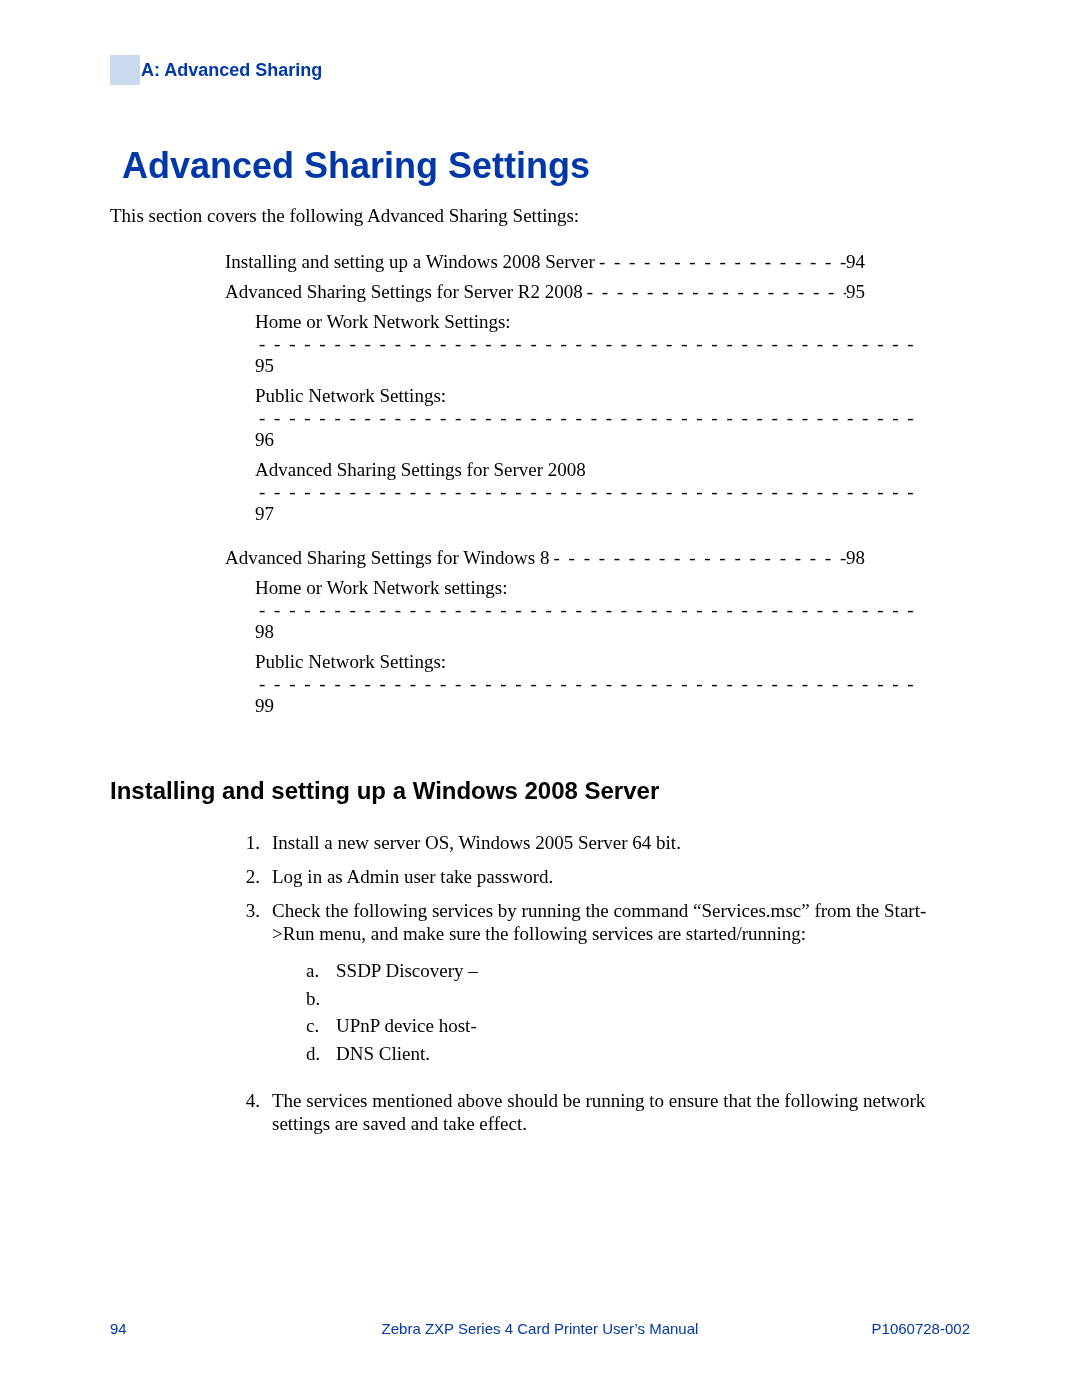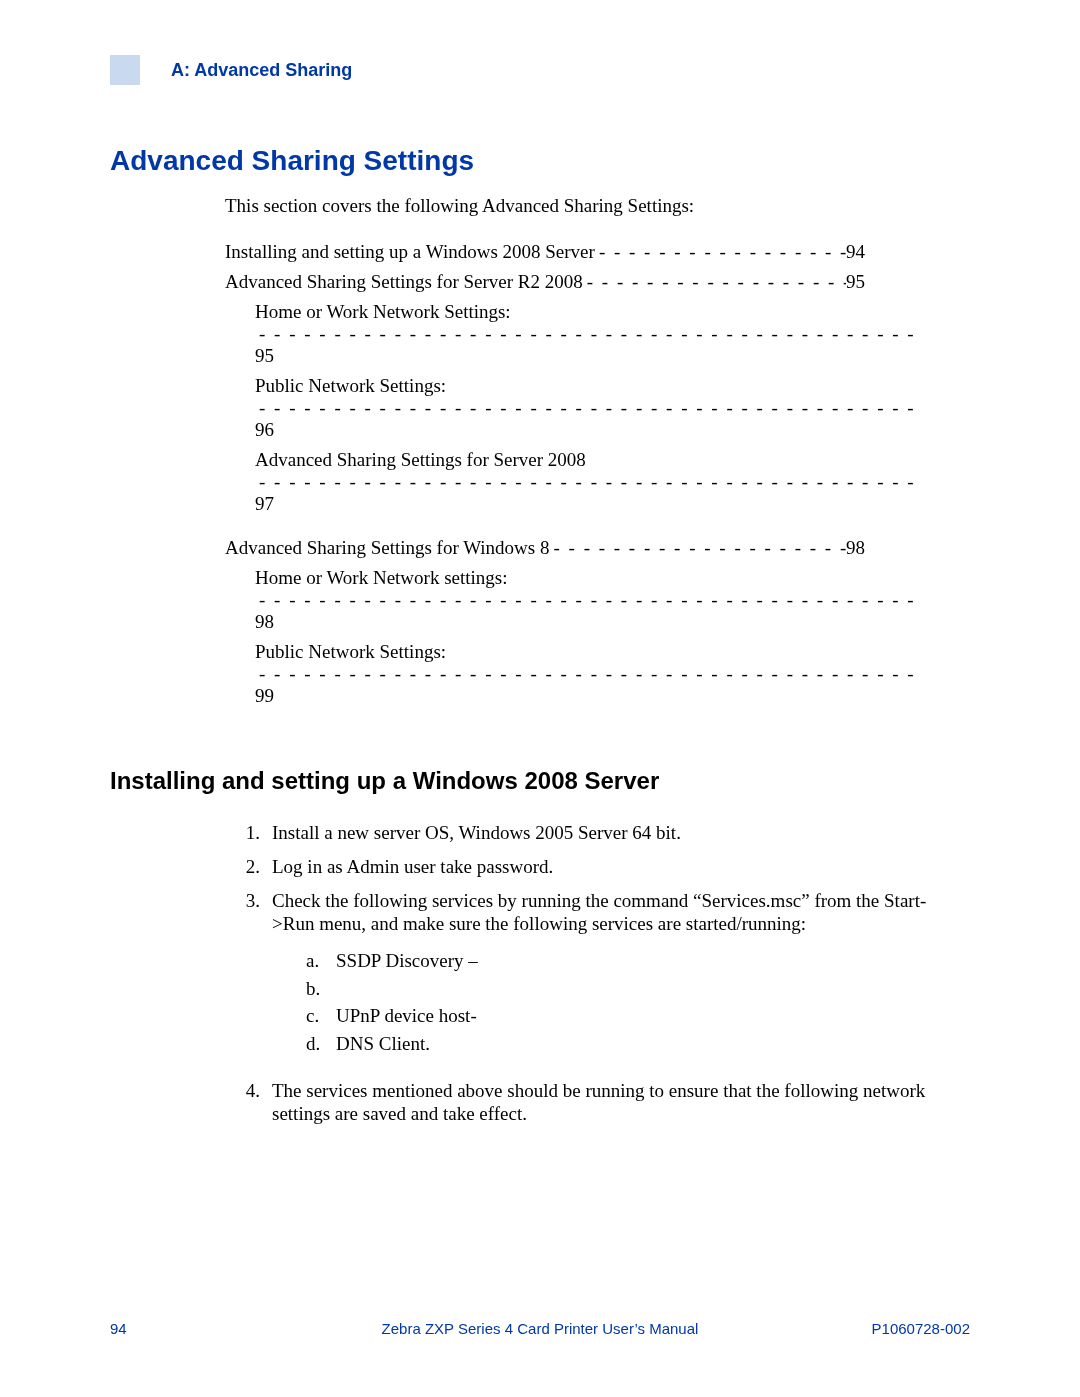--- a/index.html
+++ b/index.html
@@ -11,44 +11,44 @@
   }
   .page {
     position: relative;
     width: 1080px;
     height: 1397px;
     padding: 55px 110px 0 110px;
   }
   .header-band {
     display: flex;
     align-items: center;
-    gap: 31px;
+    gap: 1px;
     margin-bottom: 60px;
   }
   .header-square {
     width: 30px;
     height: 30px;
     background: #c9d9f0;
   }
   .header-label {
     font-family: Arial, Helvetica, sans-serif;
     font-weight: bold;
     font-size: 18px;
     color: #0038a8;
   }
   .h1 {
     font-family: Arial, Helvetica, sans-serif;
     font-weight: bold;
-    font-size: 28px;
+    font-size: 36px;
     color: #0038a8;
     margin-bottom: 18px;
+    margin-left: 12px;
   }
   .intro {
     font-size: 19px;
-    margin-left: 115px;
     margin-bottom: 24px;
   }
   .toc {
     margin-left: 115px;
     font-size: 19px;
     width: 640px;
   }
   .toc-row {
     display: flex;
     align-items: baseline;

